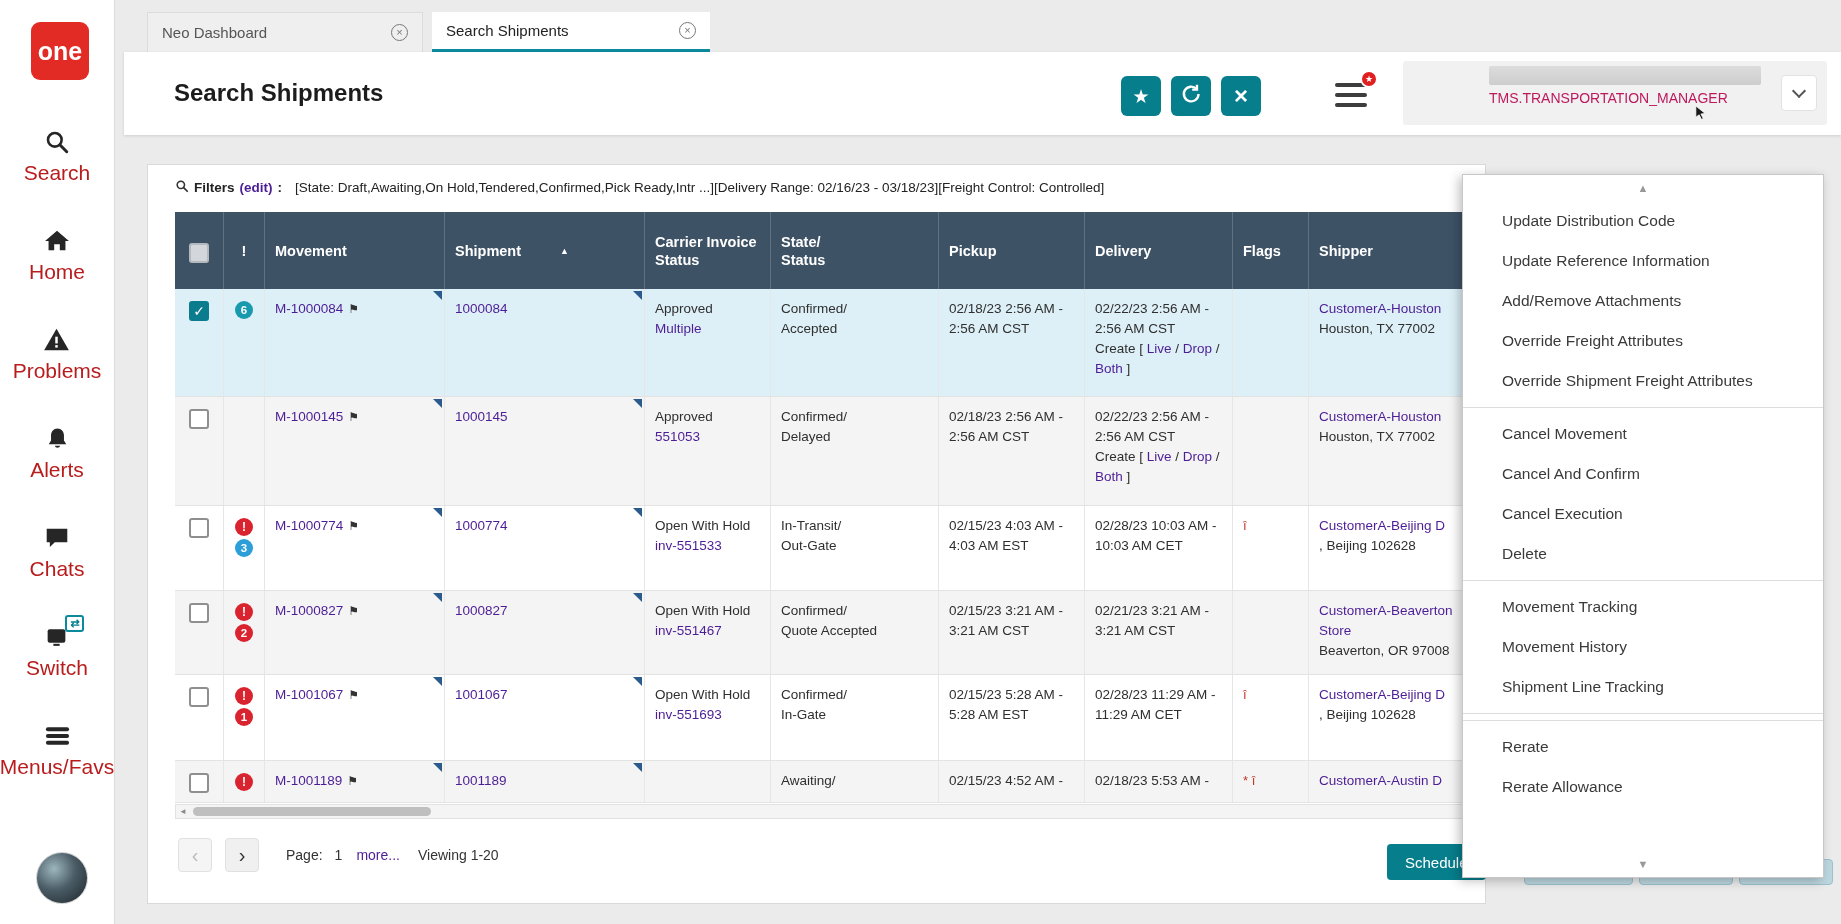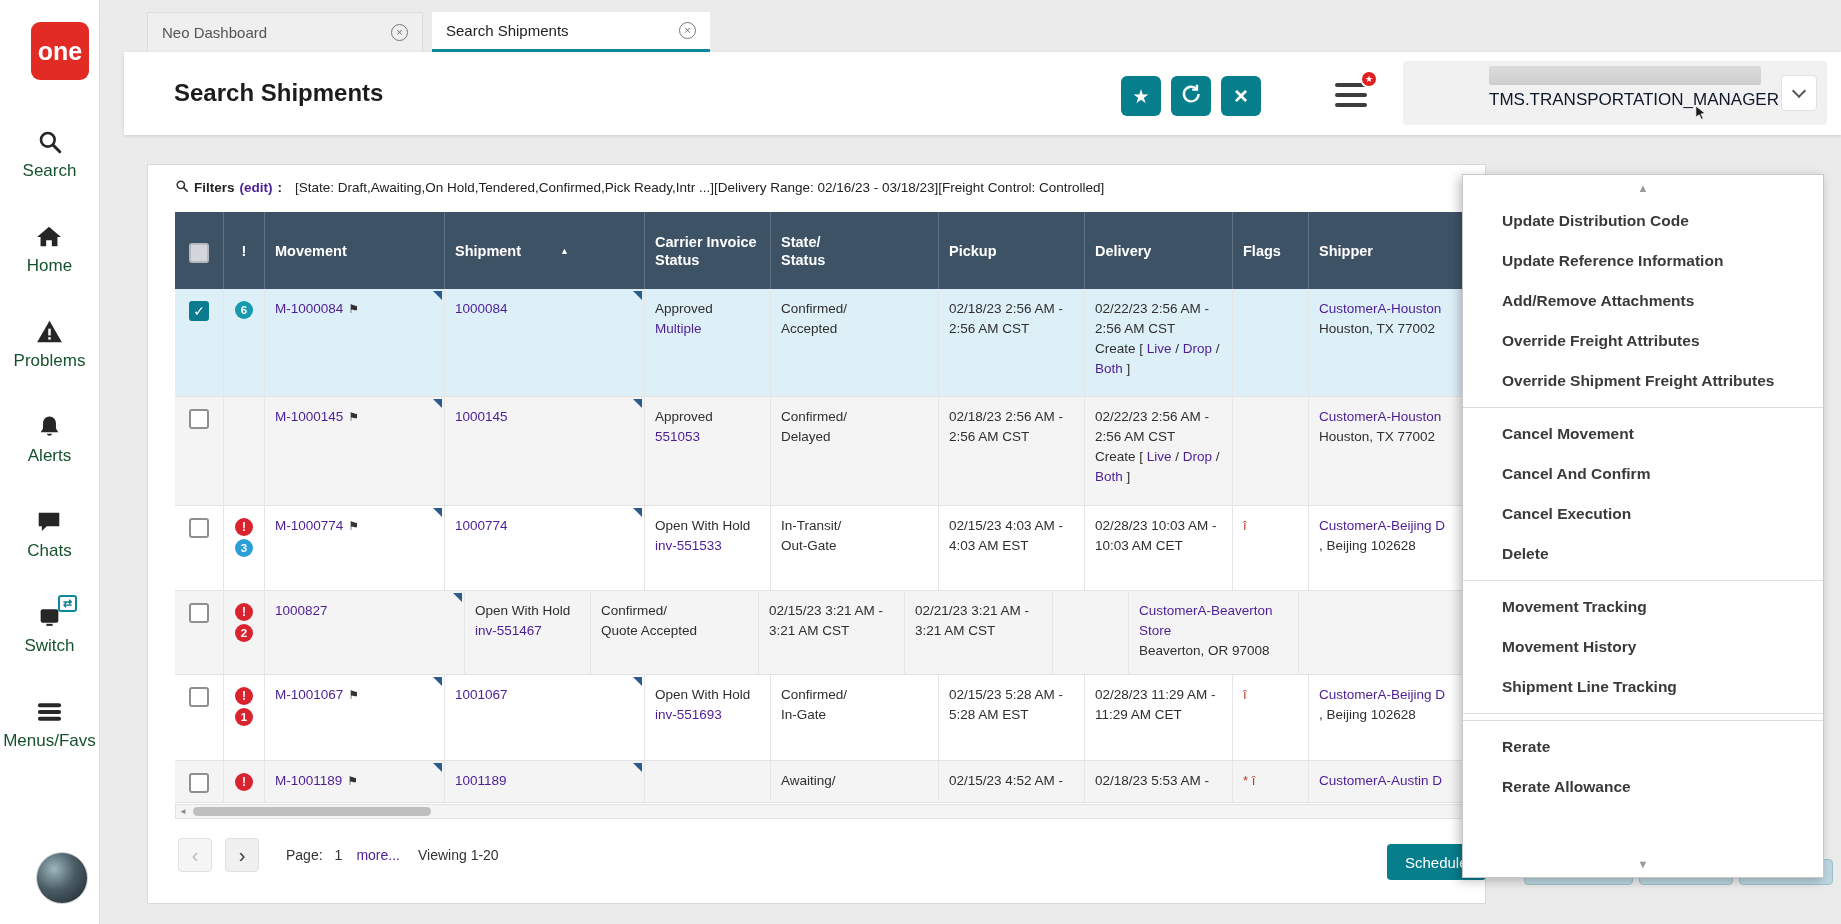--- a/index.html
+++ b/index.html
@@ -1,26 +1,26 @@
 <!DOCTYPE html>
 <html><head>
 <meta charset="utf-8">
 <style>
   * { box-sizing: border-box; margin: 0; padding: 0; }
   html,body { width:1841px; height:924px; overflow:hidden; }
   body { background:#ebebeb; font-family:"Liberation Sans", sans-serif; color:#2f2f2f; }
   .app { position:relative; width:1841px; height:924px; }
 
   
-  .sidebar { position:absolute; left:0; top:0; width:100px; height:924px; background:#fff; border-right:1px solid #ddd; z-index:5; }
+  .sidebar { position:absolute; left:0; top:0; width:115px; height:924px; background:#fff; border-right:1px solid #ddd; z-index:5; }
   .logo { position:absolute; left:31px; top:22px; width:58px; height:58px; background:#e32b26; border-radius:9px; display:flex; align-items:center; justify-content:center; color:#fff; font-weight:bold; font-size:25px; cursor:pointer; }
   .nav { position:absolute; top:128px; left:0; width:100%; display:flex; flex-direction:column; align-items:center; }
   .nav-item { display:flex; flex-direction:column; align-items:center; gap:6px; margin-bottom:42px; cursor:pointer; }
   .nav-icon { position:relative; width:27px; height:27px; display:flex; align-items:center; justify-content:center; }
-  .nav-label { font-size:17px; color:#14532d; white-space:nowrap; }
+  .nav-label { font-size:21px; color:#b91c1c; white-space:nowrap; }
   .switch-badge { position:absolute; top:-8px; right:-14px; width:19px; height:17px; background:#fff; border:2px solid #0b8a9e; border-radius:3px; color:#077E8C; font-size:11px; line-height:13px; text-align:center; font-weight:bold; }
   .avatar { position:absolute; left:36px; bottom:20px; width:52px; height:52px; border-radius:50%; background:radial-gradient(circle at 34% 32%, #9db6bd 0%, #4a5c66 45%, #1d2429 100%); border:1px solid #cfcfcf; cursor:pointer; }
 
   
   .tabbar { position:absolute; left:124px; top:0; right:0; height:52px; background:#ebebeb; }
   .tab { position:absolute; top:12px; height:40px; display:flex; align-items:center; padding:0 14px; font-size:15px; cursor:pointer; }
   .tab.inactive { left:23px; width:276px; background:#efefef; border:1px solid #dcdcdc; border-bottom:none; color:#555; }
   .tab.active { left:308px; width:278px; background:#fff; color:#222; border-bottom:3px solid #0b8a9e; }
   .tab-close { width:17px; height:17px; border:1.5px solid #777; border-radius:50%; color:#777; font-size:11px; line-height:14px; text-align:center; margin-left:auto; }
 
@@ -29,21 +29,21 @@
   .page-title { position:absolute; left:50px; top:27px; font-size:24px; font-weight:bold; color:#1c1c1c; }
   .hdr-btn { position:absolute; top:24px; width:40px; height:40px; background:#077E8C; border-radius:6px; color:#fff; display:flex; align-items:center; justify-content:center; cursor:pointer; }
   .hdr-btn.b-star  { left:997px;  font-size:19px; }
   .hdr-btn.b-close { left:1097px; font-size:24px; font-weight:bold; }
   .hdr-btn.b-refresh { left:1047px; }
   .fav-menu { position:absolute; left:1209px; top:28px; width:36px; height:30px; display:flex; flex-direction:column; justify-content:space-between; padding:3px 2px; cursor:pointer; }
   .fav-menu .bar { height:4px; background:#3d3d3d; border-radius:2px; }
   .fav-badge { position:absolute; top:-10px; right:-9px; width:18px; height:18px; background:#e02020; border:2px solid #fff; border-radius:50%; color:#fff; font-size:9px; line-height:14px; text-align:center; }
   .user-panel { position:absolute; left:1279px; top:9px; width:424px; height:64px; background:#f1f1f1; border-radius:3px; cursor:pointer; }
   .redact { position:absolute; left:86px; top:5px; width:272px; height:19px; background:linear-gradient(#dcdcdc,#cdcdcd); border-radius:2px; }
-  .role { position:absolute; left:86px; top:29px; font-size:17px; color:#0f172a; }
+  .role { position:absolute; left:86px; top:29px; font-size:14px; color:#be185d; }
   .cursor-icon { position:absolute; left:291px; top:44px; }
   .chevron-btn { position:absolute; right:10px; top:14px; width:36px; height:36px; background:#fff; border:1px solid #e2e2e2; border-radius:4px; display:flex; align-items:center; justify-content:center; }
   .chev { width:10px; height:10px; border-right:2px solid #555; border-bottom:2px solid #555; transform:rotate(45deg); margin-top:-5px; }
 
   
   .card { position:absolute; left:147px; top:164px; width:1339px; height:740px; background:#fff; border:1px solid #d9d9d9; z-index:2; }
   .filters { position:absolute; left:27px; top:14px; display:flex; align-items:center; gap:5px; font-size:13.5px; color:#222; white-space:nowrap; }
   .f-label { font-weight:bold; }
   .f-summary { margin-left:8px; color:#222; }
 
@@ -98,21 +98,21 @@
 
   .schedule { position:absolute; left:1239px; top:679px; height:36px; padding:0 18px; background:#077E8C; color:#fff; font-size:15px; border-radius:4px; display:flex; align-items:center; z-index:5; cursor:pointer; white-space:nowrap; overflow:hidden; }
   .partial { position:absolute; top:694px; height:26px; background:#bcd7e0; border:1px solid #9cc0cc; border-radius:4px; z-index:4; cursor:pointer; }
   .partial.p1 { left:1376px; width:109px; }
   .partial.p2 { left:1491px; width:94px; }
   .partial.p3 { left:1591px; width:94px; }
 
   
   .menu { position:absolute; left:1462px; top:174px; width:362px; height:704px; background:#fff; border:1px solid #c8c8c8; box-shadow:-3px 3px 10px rgba(0,0,0,0.25); z-index:50; display:flex; flex-direction:column; }
   .menu-scroll { height:26px; display:flex; align-items:center; justify-content:center; color:#999; font-size:11px; cursor:pointer; }
-  .menu-items { flex:1;font-weight:bold; }
+  .menu-items { flex:1; }
   .menu-item { height:40px; line-height:40px; padding-left:39px; font-size:15.5px; color:#3a3a3a; white-space:nowrap; cursor:pointer; }
   .menu-divider { height:1px; background:#ddd; margin:6px 0; }
 </style>
 </head>
 <body>
 
 <div class="app">
 
   <aside class="sidebar">
     <div class="logo">
@@ -370,20 +370,21 @@
             <div class="td c9"><span class="link">CustomerA-Beijing D</span><div class="line">, Beijing 102628</div></div>
           </div>
           <div class="tr alt">
             <div class="td c0">
               <span class="checkbox"></span>
             </div>
             <div class="td c1">
               <span class="alert-dot">!</span>
               <span class="badge badge-red">2</span>
             </div>
+            <div class="td c2"><span class="link">M-1000827</span><span class="mflag">⚑</span><span class="corner"></span></div>
             <div class="td c3"><span class="link">1000827</span><span class="corner"></span></div>
             <div class="td c4">
               <div class="line">Open With Hold</div>
               <div class="line link">inv-551467</div>
             </div>
             <div class="td c5">
               <div class="line">Confirmed/</div>
               <div class="line">Quote Accepted</div>
             </div>
             <div class="td c6">

